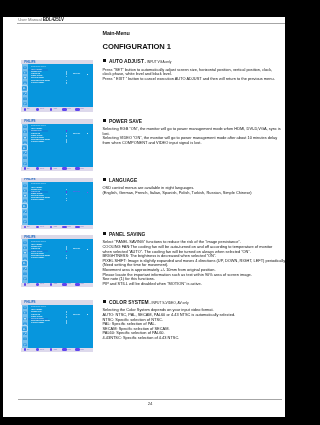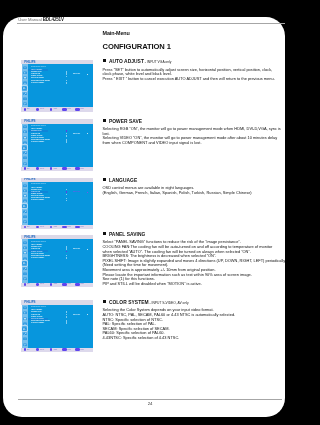--- a/index.html
+++ b/index.html
@@ -1,17 +1,17 @@
 <!DOCTYPE html>
 <html><head>
 <meta charset="utf-8">
 <style>
   html,body{margin:0;padding:0;background:#000;width:300px;height:425px;overflow:hidden;}
   body{font-family:"Liberation Sans",sans-serif;-webkit-font-smoothing:antialiased;}
-  .page{position:absolute;left:3px;top:17px;width:282px;height:400px;background:#fff;border-radius:19px;}
+  .page{position:absolute;left:3px;top:17px;width:282px;height:400px;background:#fff;}
 
   .hdr{position:absolute;left:15.2px;top:0.4px;font-size:4.2px;color:#6e6e6e;letter-spacing:-0.03px;white-space:nowrap;}
   .hdr .model{color:#1a1a1a;font-weight:bold;font-size:4.5px;letter-spacing:-0.15px;}
   .hdrline{position:absolute;left:14px;top:6.3px;width:268px;height:1.1px;background:#a6a6a6;}
   .footline{position:absolute;left:15px;top:382.4px;width:264px;height:1.1px;background:#a6a6a6;}
   .pageno{position:absolute;left:0;top:384.3px;width:294px;text-align:center;font-size:4.3px;color:#333;letter-spacing:-0.1px;}
 
   .main{position:absolute;left:99.5px;top:13px;width:186px;}
   .mainmenu{font-size:5.4px;font-weight:bold;color:#111;letter-spacing:-0.1px;}
   .cfgtitle{font-size:7.6px;font-weight:bold;letter-spacing:-0.1px;margin-top:5.5px;color:#111;}

